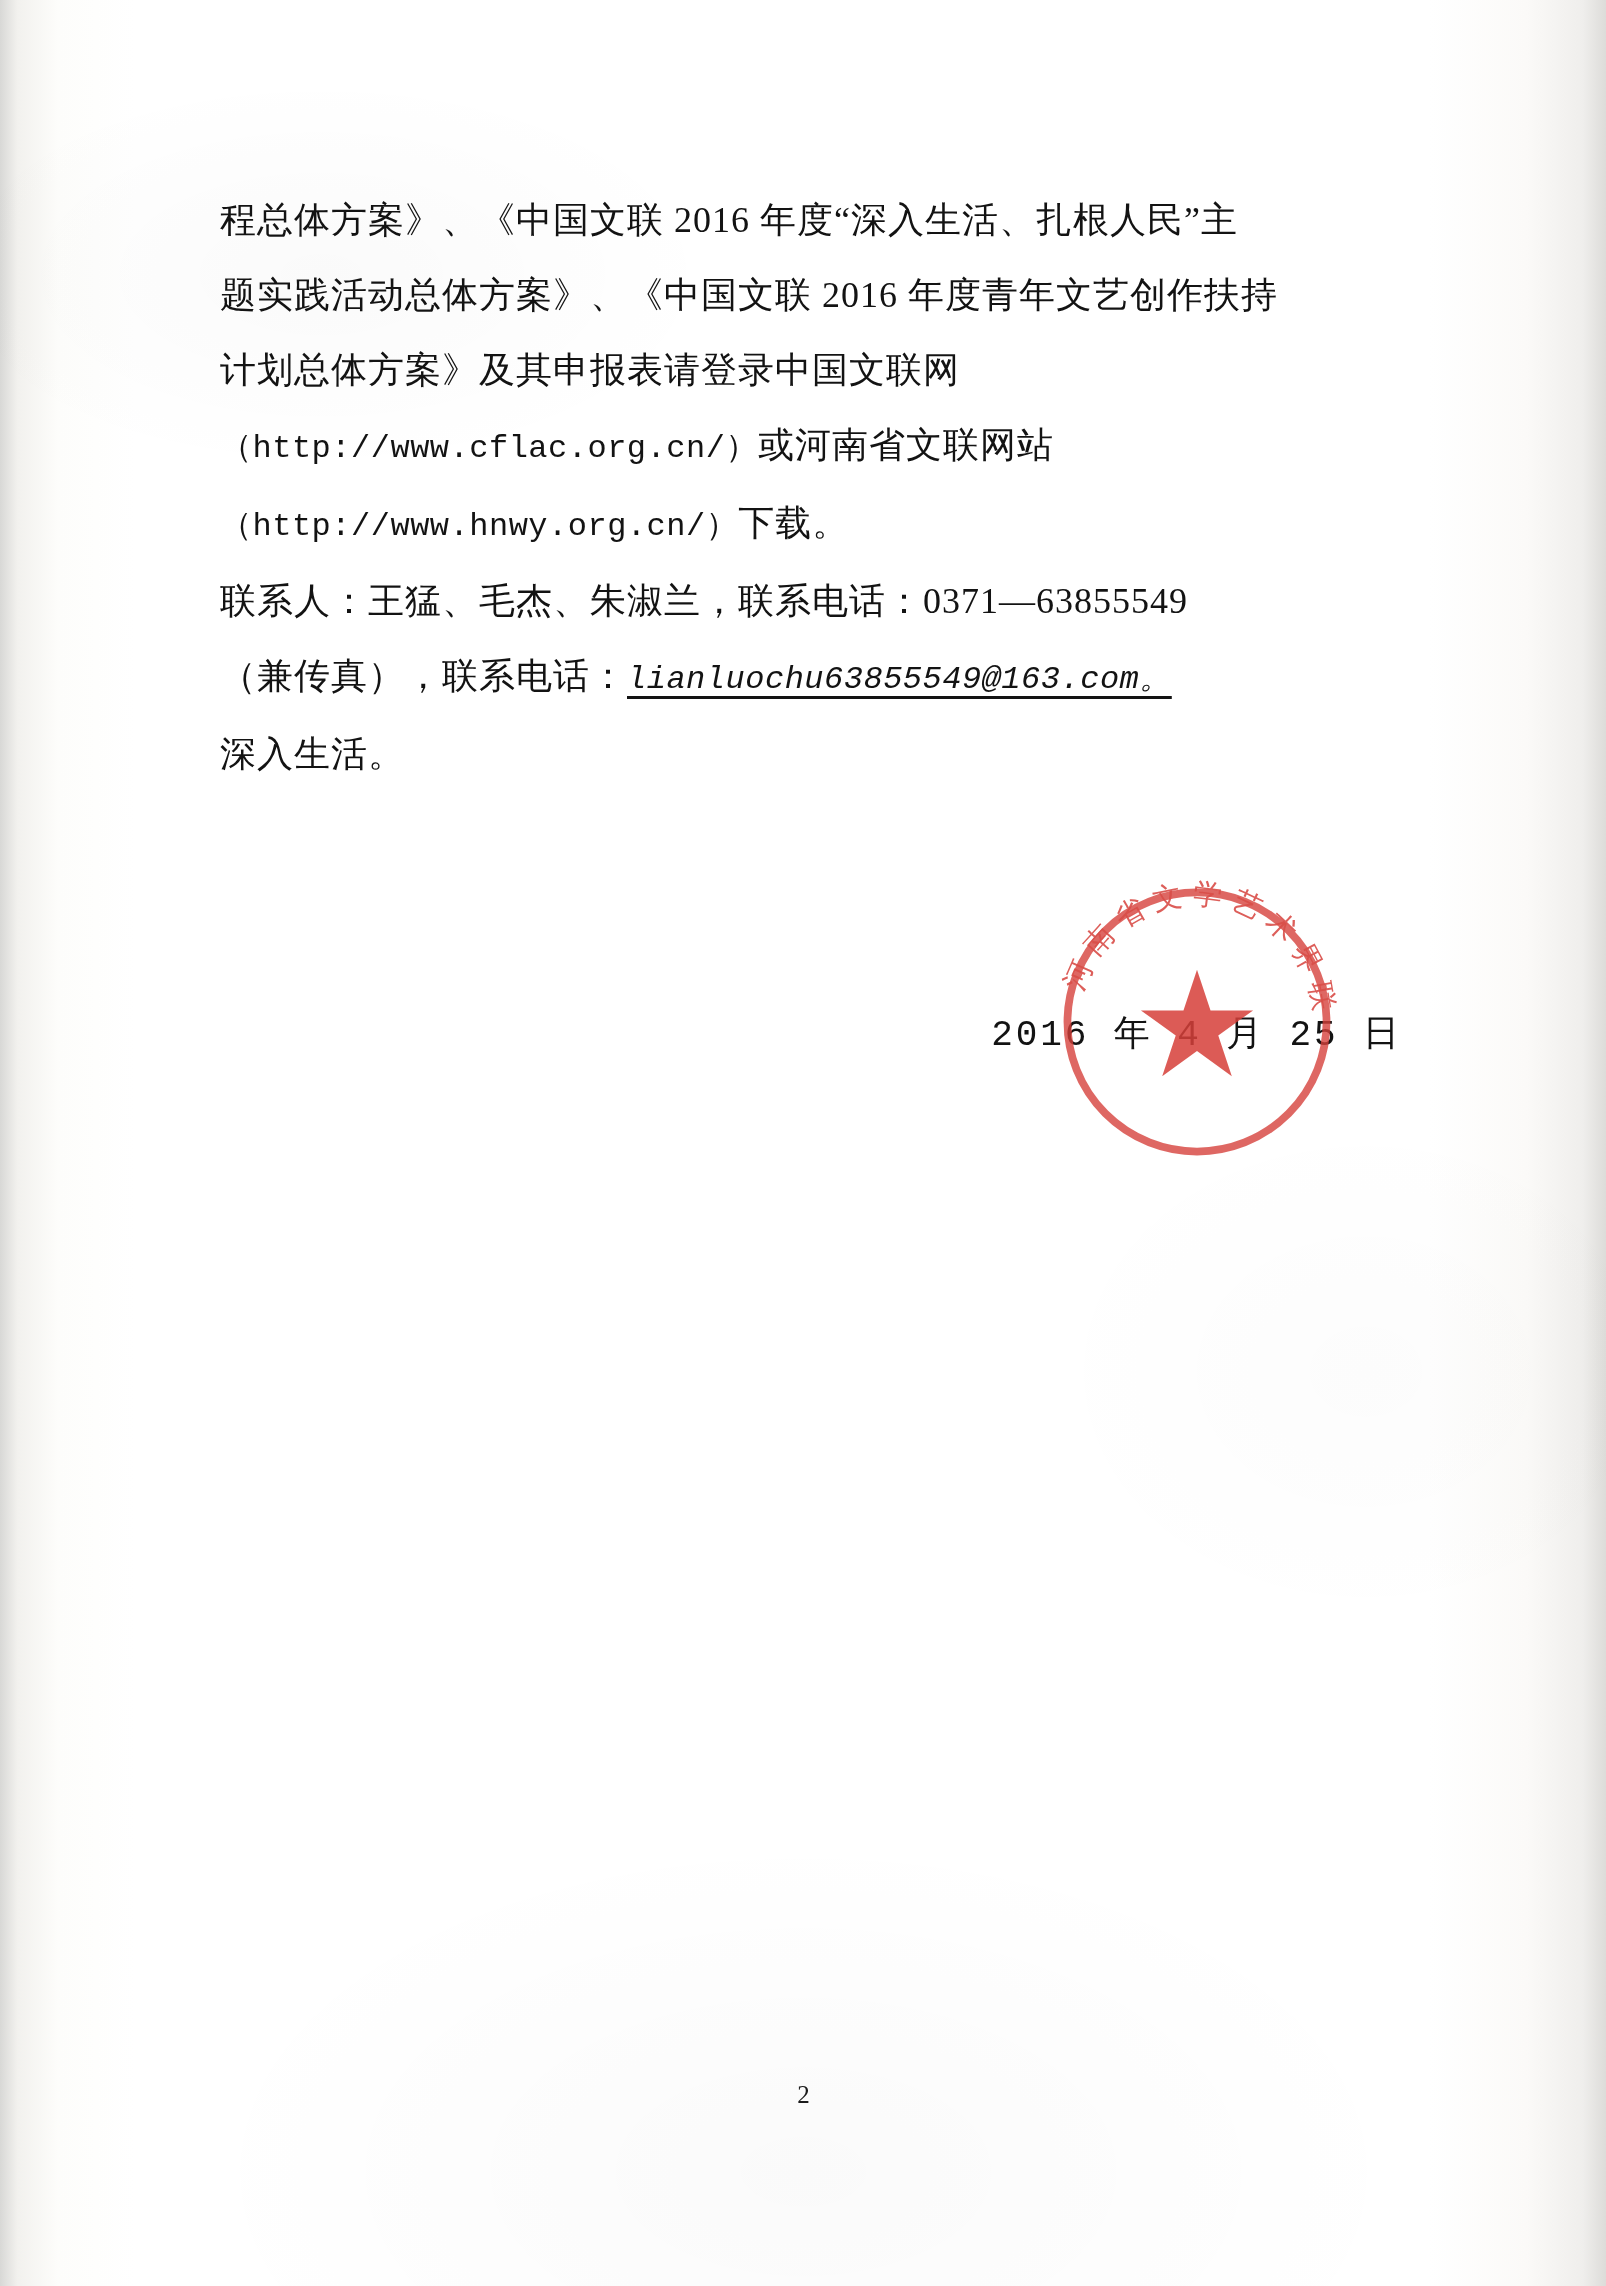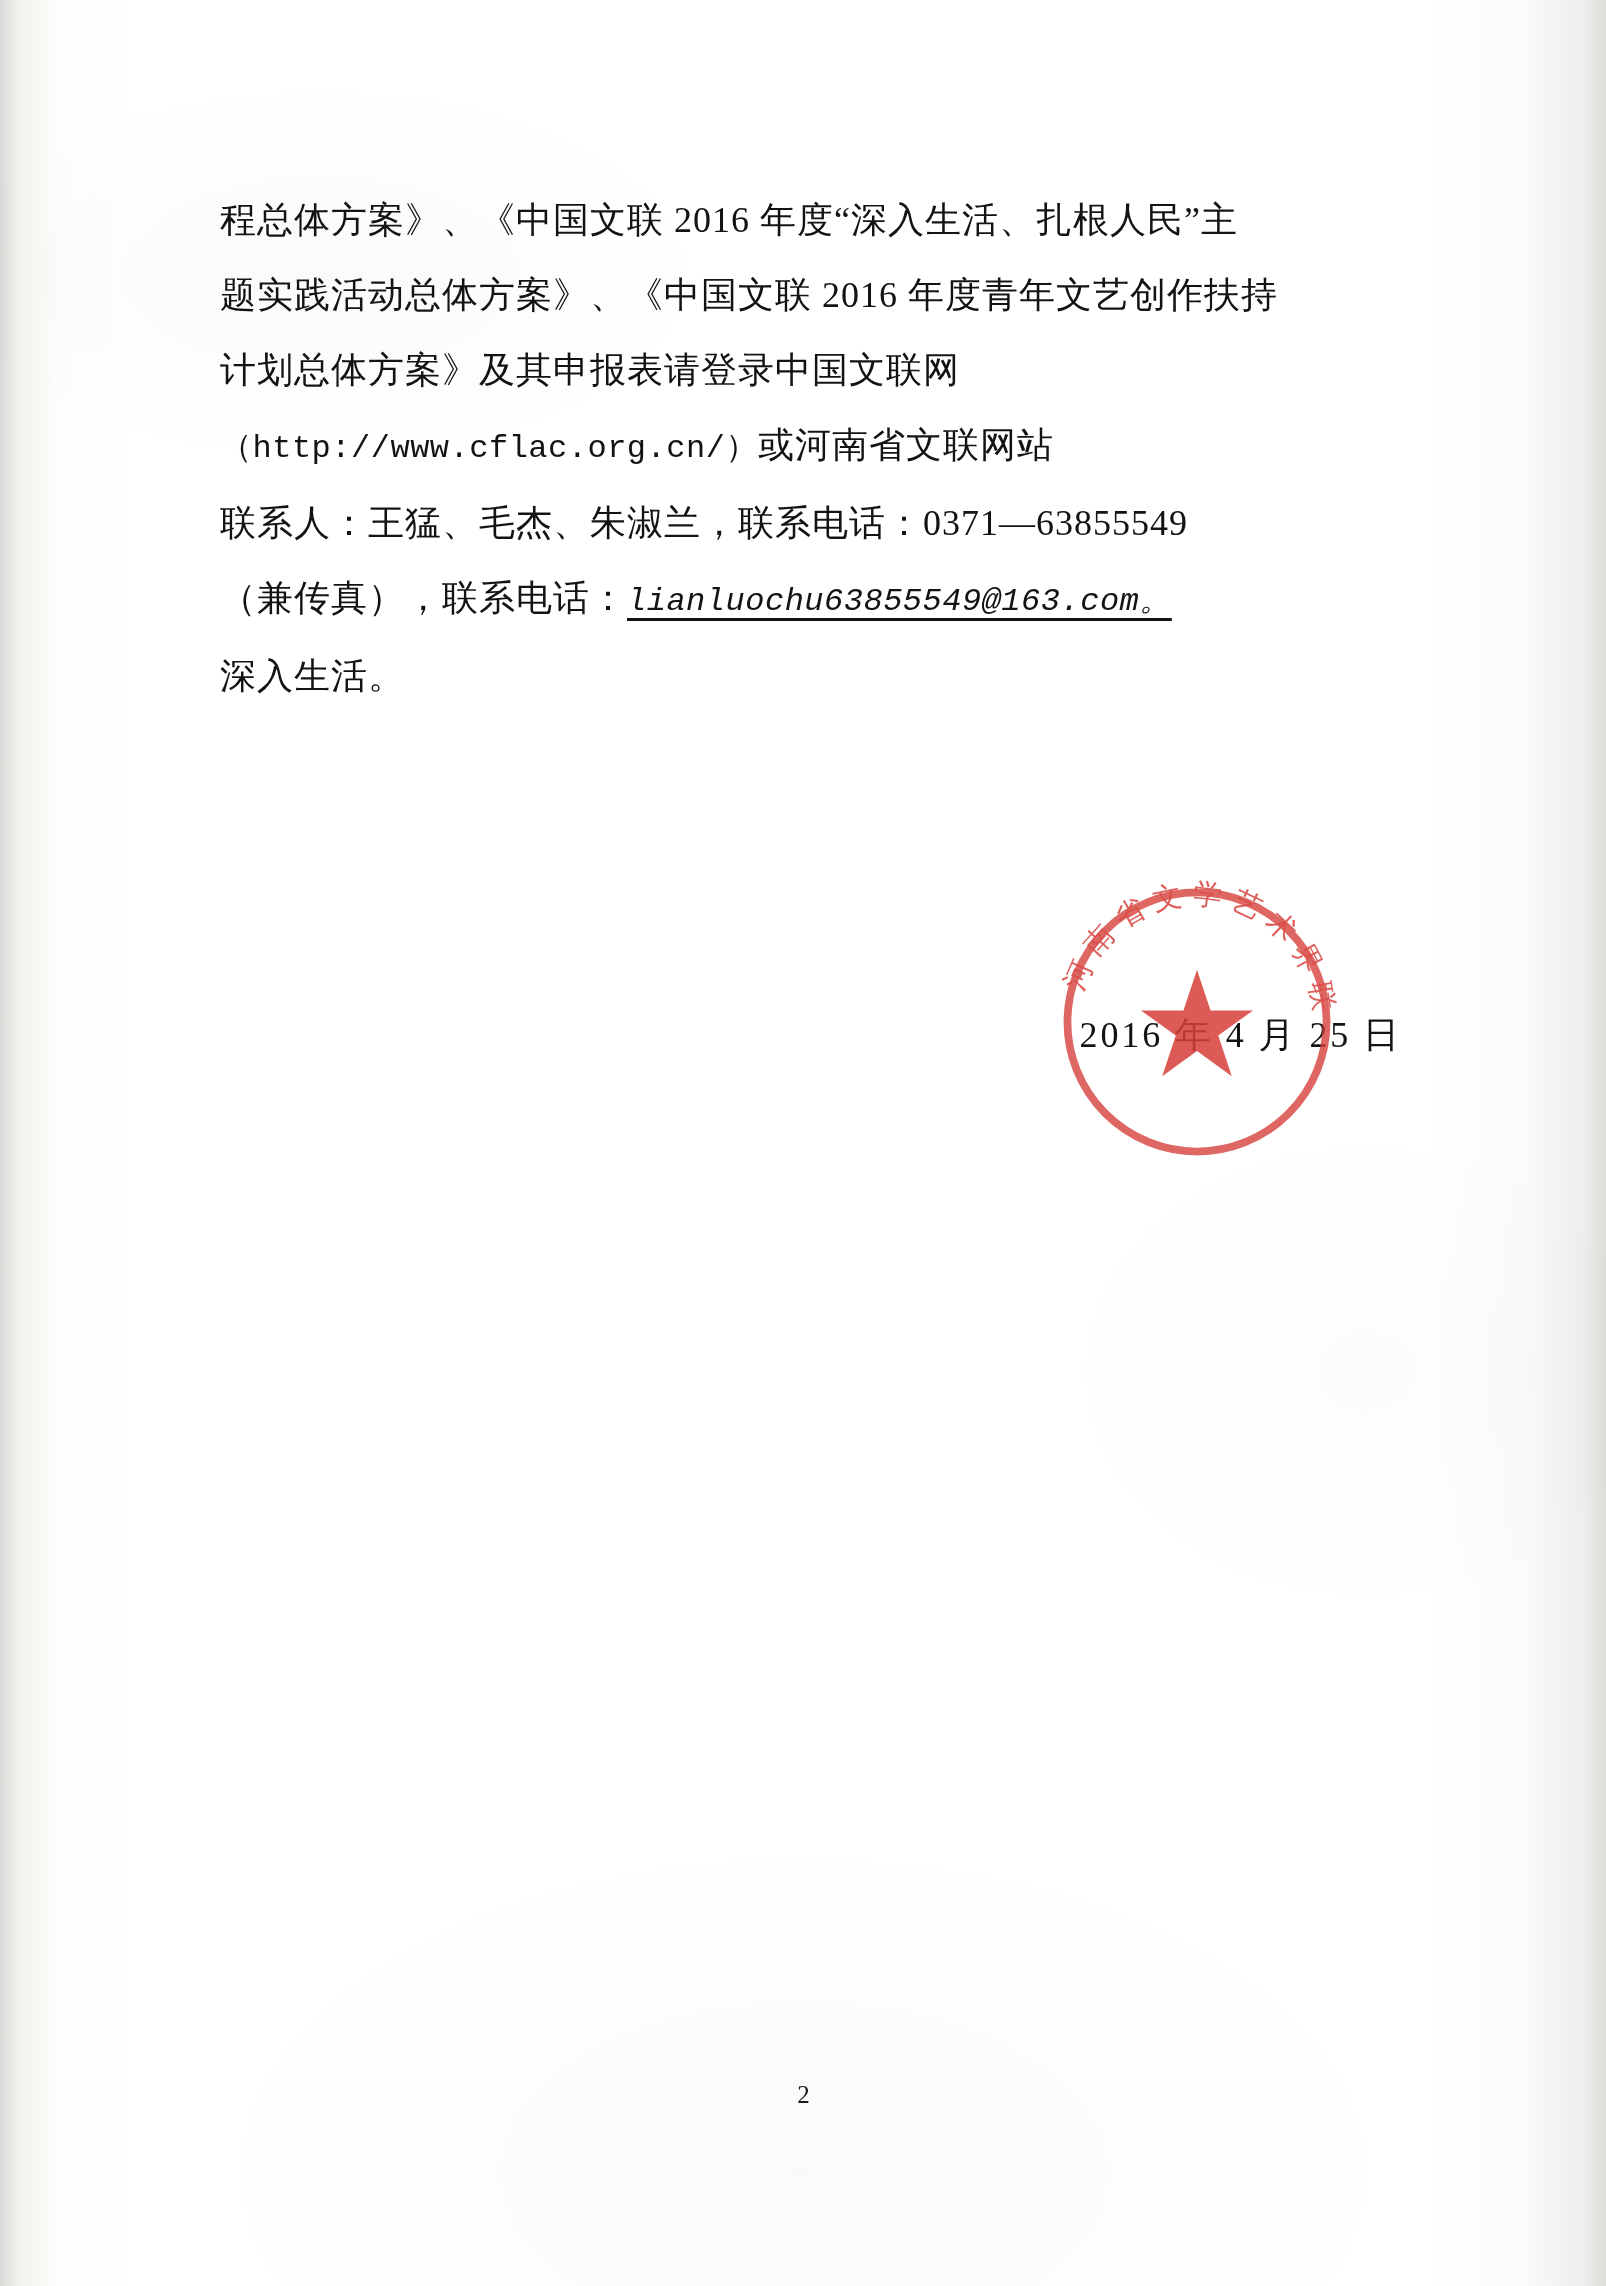--- a/index.html
+++ b/index.html
@@ -67,21 +67,21 @@
     text-align: left;
     color: #131313;
   }
   .sign div {
     font-size: 36px;
     line-height: 73px;
     letter-spacing: 1.9px;
     white-space: nowrap;
   }
   .sign .date {
-    font-family: Liberation Serif, serif;
+    font-family: Liberation Mono, monospace;
     letter-spacing: 2.9px;
     margin-left: 28px;
   }
   
   .seal {
     position: absolute;
     left: 1052px;
     top: 877px;
     width: 290px;
     height: 290px;
@@ -108,20 +108,23 @@
   <div class="content">
 
     <p class="para line">程总体方案》、《中国文联 2016 年度“深入生活、扎根人民”主</p>
     <p class="para line">题实践活动总体方案》、《中国文联 2016 年度青年文艺创作扶持</p>
     <p class="para line">计划总体方案》及其申报表请登录中国文联网</p>
 
     <p class="para line">
       <span class="mono">（http://www.cflac.org.cn/）</span><span>或河南省文联网站</span>
     </p>
 
+    <p class="para line">
+      <span class="mono">（http://www.hnwy.org.cn/）</span><span>下载。</span>
+    </p>
 
     <p class="para line">联系人：王猛、毛杰、朱淑兰，联系电话：0371—63855549</p>
 
     <p class="para line">
       <span>（兼传真），联系电话：</span><span class="mono u">lianluochu63855549@163.com。</span>
     </p>
 
     <p class="para line">深入生活。</p>
   </div>
 

